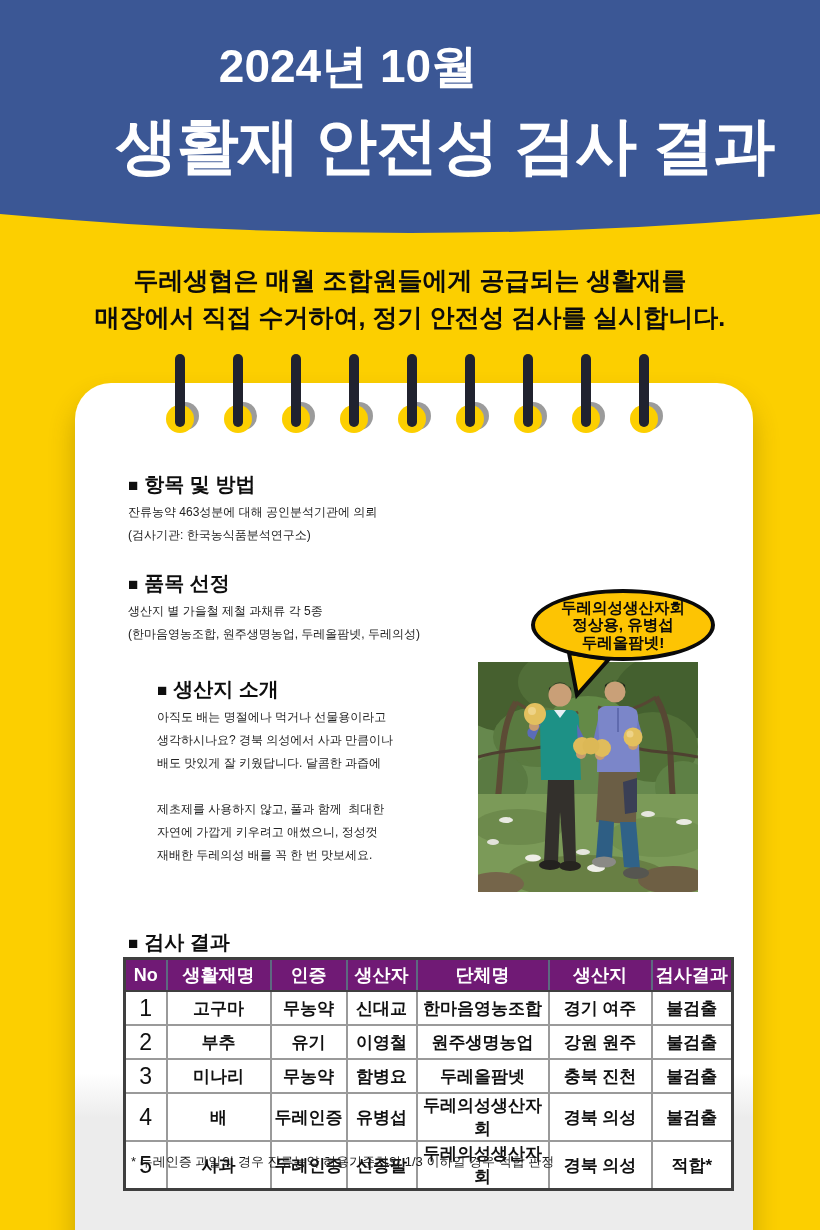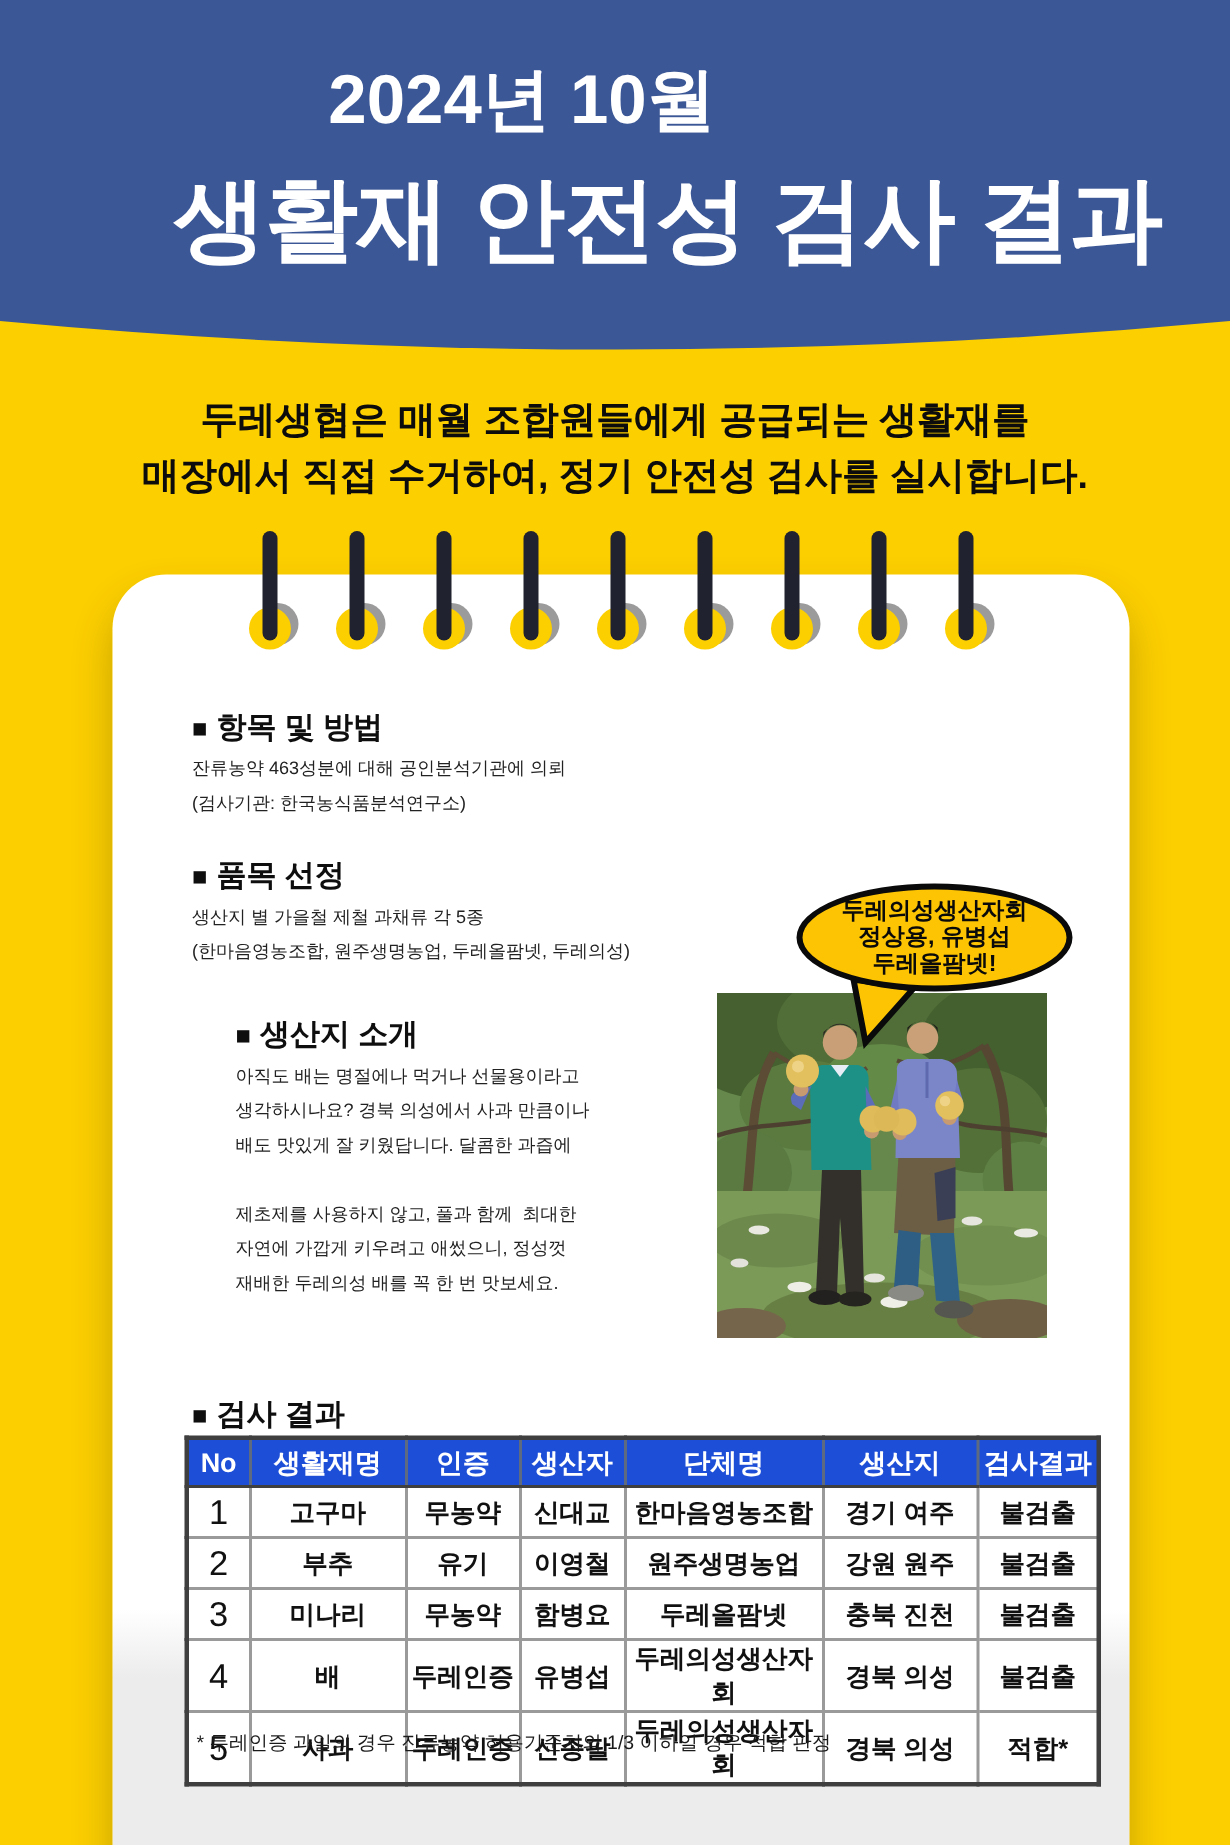--- a/index.html
+++ b/index.html
@@ -50,21 +50,21 @@
   .bubble-tail{position:absolute;left:486px;top:268px;z-index:2;}
 
   
   .photo{position:absolute;left:403px;top:279px;width:220px;height:230px;z-index:1;}
 
   
   .results-title{position:absolute;left:53px;top:546px;}
   table.results{position:absolute;left:48px;top:574px;width:608px;
         border-collapse:collapse;table-layout:fixed;background:#ffffff;
         border:3px solid #3f3f3f;}
-  table.results th{background:#1d4ed8;color:#ffffff;font-size:18px;font-weight:800;
+  table.results th{background:#701a75;color:#ffffff;font-size:18px;font-weight:800;
         height:30px;border:2px solid #5d6a80;border-top-color:#3f3f3f;border-bottom-color:#3f3f3f;padding:0;}
   table.results td{font-size:17px;font-weight:700;color:#111111;text-align:center;
         height:32px;border:2px solid #9a9a9a;padding:0;}
   table.results td.num{font-size:23px;font-weight:400;}
   .footnote{position:absolute;left:56px;top:770px;font-size:13px;font-weight:400;color:#1a1a1a;}
 </style>
 </head>
 <body>
 
 <svg id="header-shape" width="820" height="252" viewBox="0 0 820 252">

